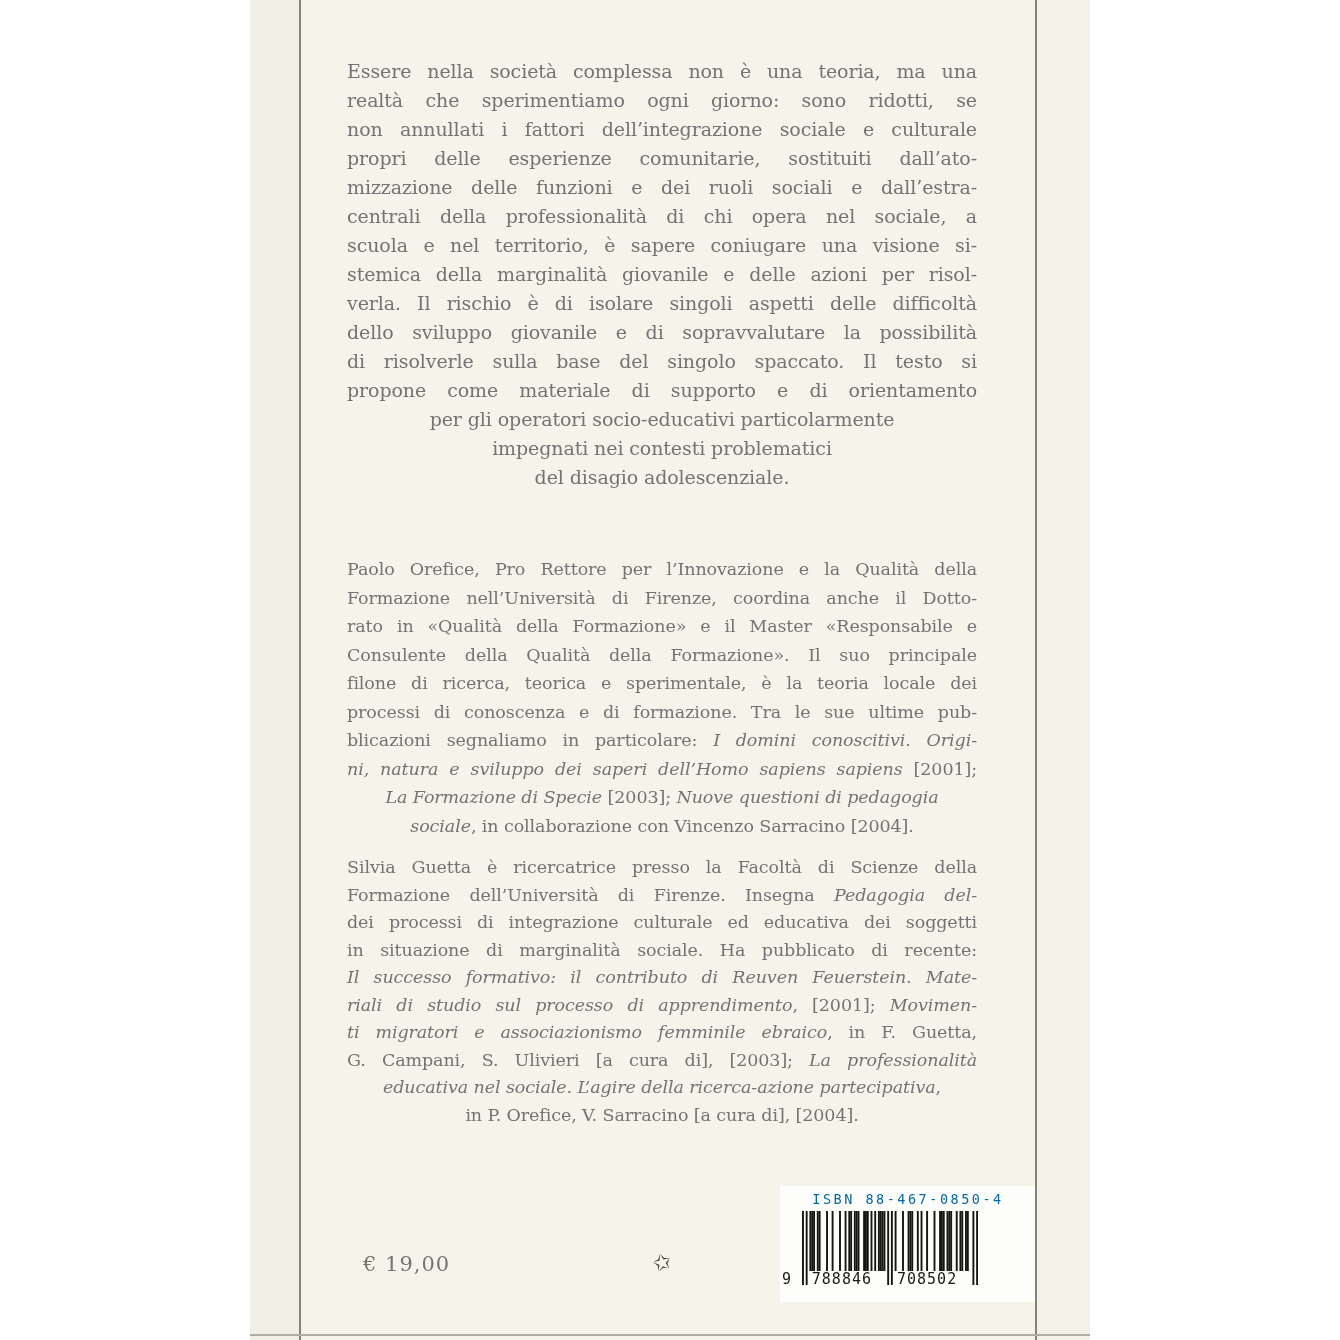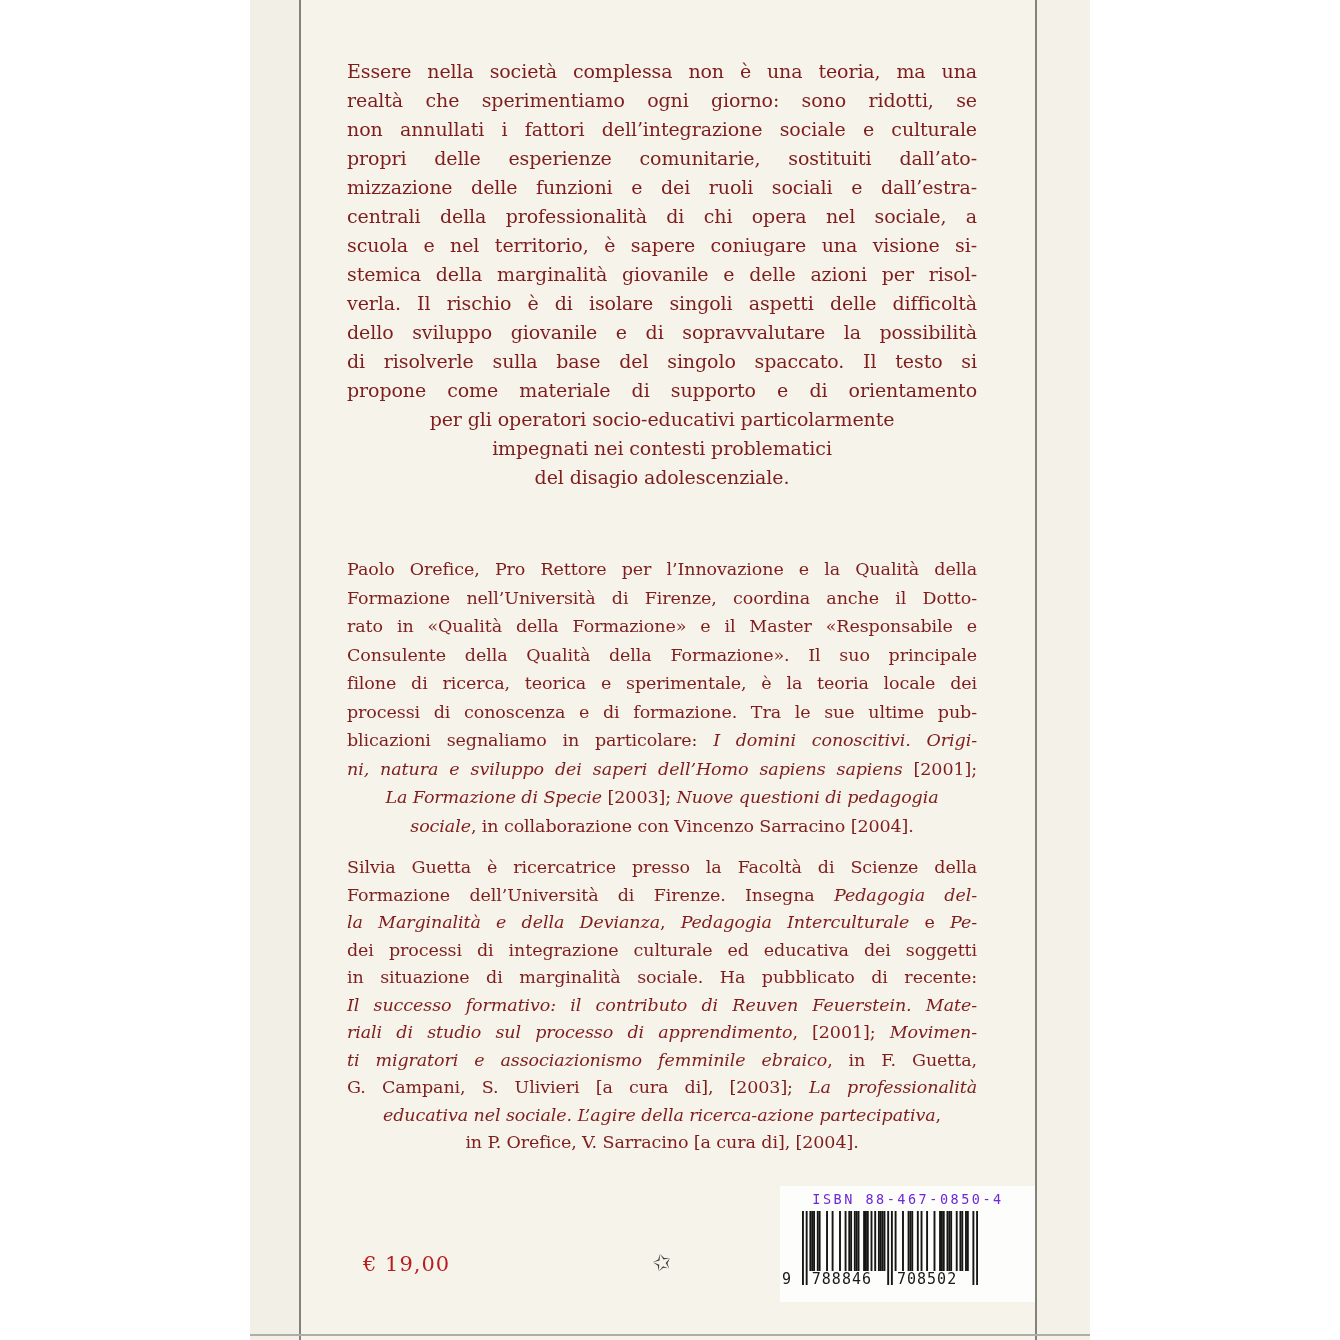--- a/index.html
+++ b/index.html
@@ -7,35 +7,35 @@
         font-family:"DejaVu Serif", serif;}
   .paper-edge{position:absolute;top:0;height:1340px;}
   .edge-left{left:250px;width:49px;background:#f1efe6;}
   .edge-right{left:1037px;width:53px;background:#f3f1e8;}
   .edge-line{position:absolute;top:0;height:1340px;width:2px;background:#83837c;}
   .line-left{left:299px;}
   .line-right{left:1035px;}
   .cover{position:absolute;left:301px;top:0;width:734px;height:1340px;background:#f5f3ea;}
   .bottom-edge{position:absolute;left:250px;top:1334px;width:840px;height:2px;background:#aeaea6;}
 
-  .para{position:absolute;left:46px;width:630px;color:#7f1d1d;letter-spacing:-0.1px;}
+  .para{position:absolute;left:46px;width:630px;color:#737373;letter-spacing:-0.1px;}
   .p1{top:57px;font-size:19px;line-height:29px;}
   .p2{top:555px;font-size:17.5px;line-height:28.5px;}
   .p3{top:854px;font-size:17.5px;line-height:27.5px;}
   .line{text-align:justify;text-align-last:justify;}
   .line.center{text-align:center;text-align-last:center;}
   .it{font-style:italic;}
 
-  .price{position:absolute;left:62px;top:1252px;font-size:21px;color:#b91c1c;letter-spacing:1px;}
+  .price{position:absolute;left:62px;top:1252px;font-size:21px;color:#737373;letter-spacing:1px;}
   .star{position:absolute;left:352px;top:1250px;font-size:22px;color:#3c3c37;
         transform:rotate(-14deg);}
 
   .barcode-box{position:absolute;left:479px;top:1186px;width:256px;height:116px;background:#fdfdfc;}
   .isbn{position:absolute;left:0;top:5px;width:100%;text-align:center;
-        font-family:"DejaVu Sans Mono", monospace;font-size:13.5px;letter-spacing:2.5px;color:#6d28d9;}
+        font-family:"DejaVu Sans Mono", monospace;font-size:13.5px;letter-spacing:2.5px;color:#0369a1;}
   .bars{position:absolute;left:22px;top:25px;}
   .bc-digits{position:absolute;top:84px;left:0;width:100%;height:20px;
         font-family:"DejaVu Sans Mono", monospace;font-size:15px;color:#191917;}
   .bc-digits span{position:absolute;top:0;}
   .d9{left:2px;}
   .g1{left:30px;width:62px;text-align:right;letter-spacing:1px;}
   .g2{left:117px;width:62px;text-align:left;letter-spacing:1px;}
 </style>
 </head>
 <body>
@@ -72,21 +72,20 @@
         <div class="line"><span>filone di ricerca, teorica e sperimentale, è la teoria locale dei</span></div>
         <div class="line"><span>processi di conoscenza e di formazione. Tra le sue ultime pub-</span></div>
         <div class="line"><span>blicazioni segnaliamo in particolare: </span><span class="it">I domini conoscitivi. Origi-</span></div>
         <div class="line"><span class="it">ni, natura e sviluppo dei saperi dell’Homo sapiens sapiens </span><span>[2001];</span></div>
         <div class="line center"><span class="it">La Formazione di Specie </span><span>[2003]; </span><span class="it">Nuove questioni di pedagogia</span></div>
         <div class="line center"><span class="it">sociale</span><span>, in collaborazione con Vincenzo Sarracino [2004].</span></div>
       </div>
     <div class="para p3">
         <div class="line"><span>Silvia Guetta è ricercatrice presso la Facoltà di Scienze della</span></div>
         <div class="line"><span>Formazione dell’Università di Firenze. Insegna </span><span class="it">Pedagogia del-</span></div>
-        <div class="line"><span class="it">la Marginalità e della Devianza</span><span>, </span><span class="it">Pedagogia Interculturale</span><span> e </span><span class="it">Pe-</span></div>
         <div class="line"><span>dei processi di integrazione culturale ed educativa dei soggetti</span></div>
         <div class="line"><span>in situazione di marginalità sociale. Ha pubblicato di recente:</span></div>
         <div class="line"><span class="it">Il successo formativo: il contributo di Reuven Feuerstein. Mate-</span></div>
         <div class="line"><span class="it">riali di studio sul processo di apprendimento</span><span>, [2001]; </span><span class="it">Movimen-</span></div>
         <div class="line"><span class="it">ti migratori e associazionismo femminile ebraico</span><span>, in F. Guetta,</span></div>
         <div class="line"><span>G. Campani, S. Ulivieri [a cura di], [2003]; </span><span class="it">La professionalità</span></div>
         <div class="line center"><span class="it">educativa nel sociale. L’agire della ricerca-azione partecipativa</span><span>,</span></div>
         <div class="line center"><span>in P. Orefice, V. Sarracino [a cura di], [2004].</span></div>
       </div>
 

